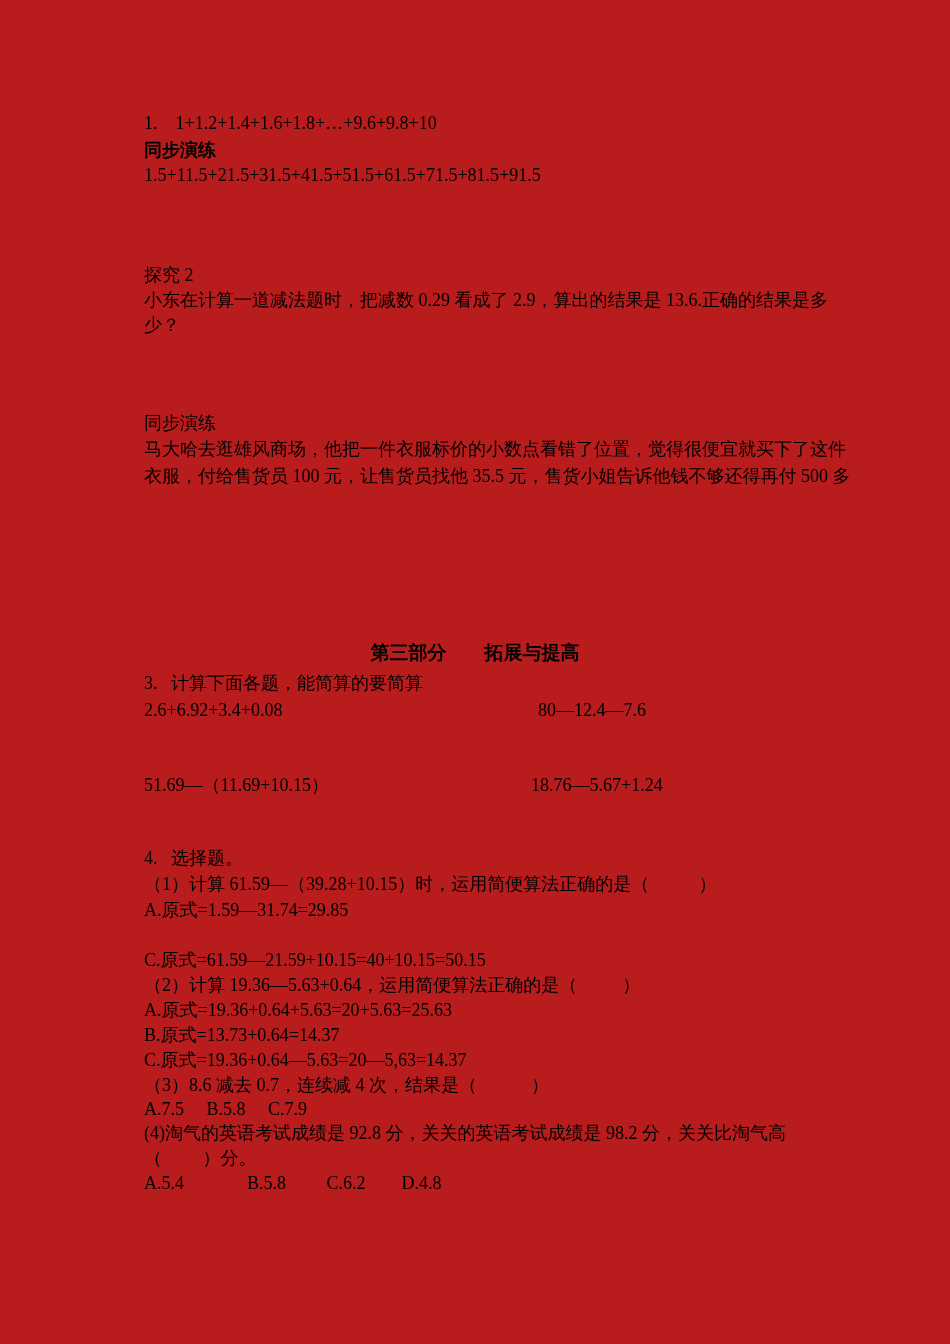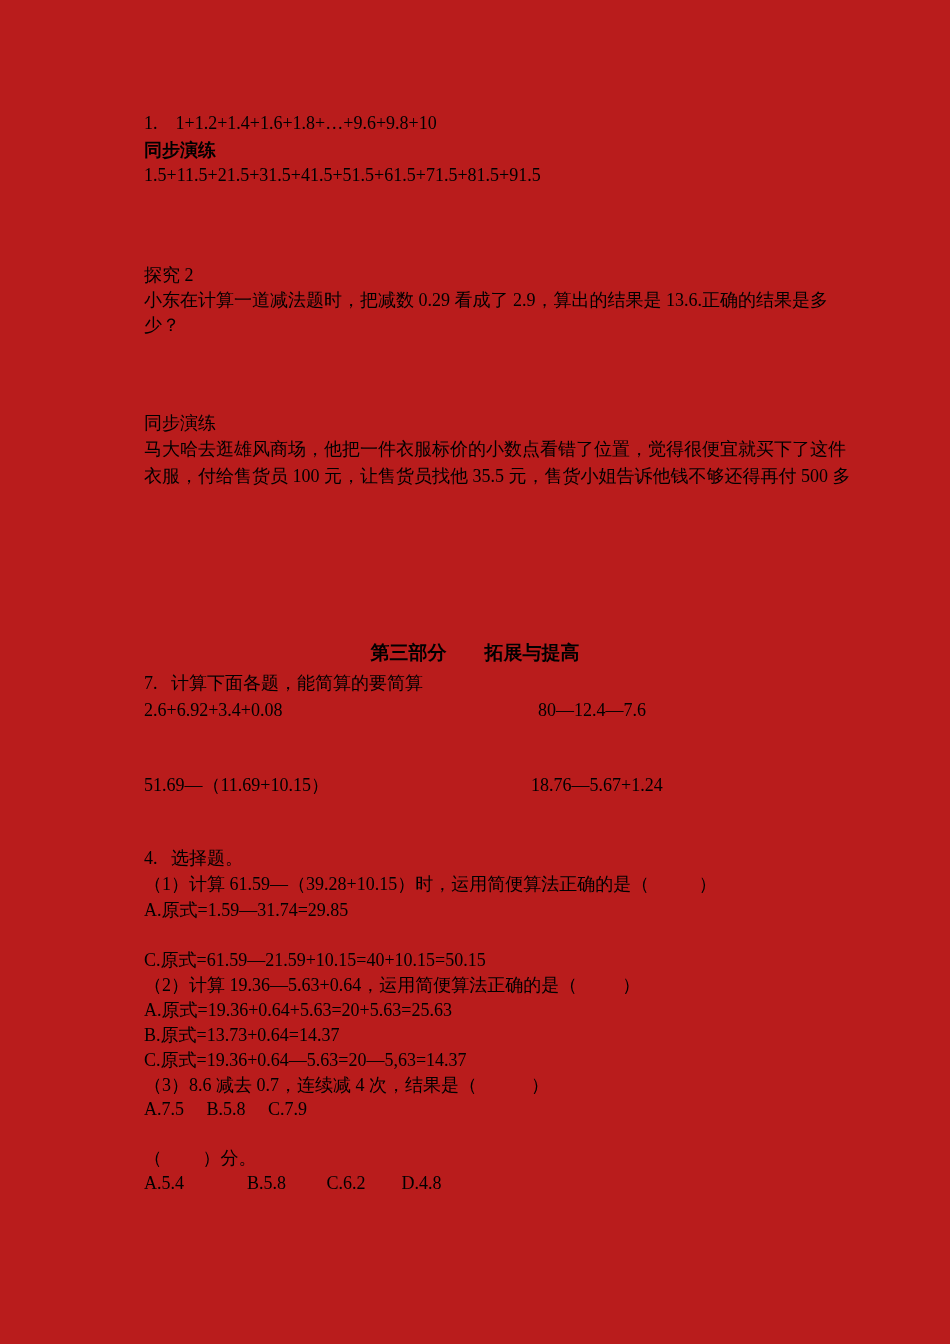--- a/index.html
+++ b/index.html
@@ -49,37 +49,38 @@
   <div class="ln" style="top:263px">探究 2</div>
   <div class="ln" style="top:288px">小东在计算一道减法题时，把减数 0.29 看成了 2.9，算出的结果是 13.6.正确的结果是多</div>
   <div class="ln" style="top:313px">少？</div>
 
   <div class="ln" style="top:411px">同步演练</div>
   <div class="ln" style="top:437px">马大哈去逛雄风商场，他把一件衣服标价的小数点看错了位置，觉得很便宜就买下了这件</div>
   <div class="ln" style="top:464px">衣服，付给售货员 100 元，让售货员找他 35.5 元，售货小姐告诉他钱不够还得再付 500 多</div>
 
   <div class="ln center-heading" style="top:618px">第三部分　　拓展与提高</div>
 
-  <div class="ln" style="top:671px">7.   计算下面各题，能简算的要简算</div>
+  <div class="ln" style="top:671px">3.   计算下面各题，能简算的要简算</div>
   <div class="ln" style="top:698px">2.6+6.92+3.4+0.08</div>
   <div class="ln col-right" style="top:698px">80—12.4—7.6</div>
   <div class="ln" style="top:773px">51.69—（11.69+10.15）</div>
   <div class="ln col-right-2" style="top:773px">18.76—5.67+1.24</div>
 
   <div class="ln" style="top:846px">4.   选择题。</div>
 
   <div class="ln" style="top:872px">（1）计算 61.59—（39.28+10.15）时，运用简便算法正确的是（           ）</div>
   <div class="ln" style="top:898px">A.原式=1.59—31.74=29.85</div>
   <div class="ln" style="top:948px">C.原式=61.59—21.59+10.15=40+10.15=50.15</div>
 
   <div class="ln" style="top:973px">（2）计算 19.36—5.63+0.64，运用简便算法正确的是（          ）</div>
   <div class="ln" style="top:998px">A.原式=19.36+0.64+5.63=20+5.63=25.63</div>
   <div class="ln" style="top:1023px">B.原式=13.73+0.64=14.37</div>
   <div class="ln" style="top:1048px">C.原式=19.36+0.64—5.63=20—5,63=14.37</div>
 
   <div class="ln" style="top:1073px">（3）8.6 减去 0.7，连续减 4 次，结果是（            ）</div>
   <div class="ln" style="top:1097px">A.7.5     B.5.8     C.7.9</div>
 
+  <div class="ln" style="top:1121px">(4)淘气的英语考试成绩是 92.8 分，关关的英语考试成绩是 98.2 分，关关比淘气高</div>
   <div class="ln" style="top:1146px">（         ）分。</div>
   <div class="ln" style="top:1171px">A.5.4              B.5.8         C.6.2        D.4.8</div>
 
 
 </div>
 
 </body></html>

